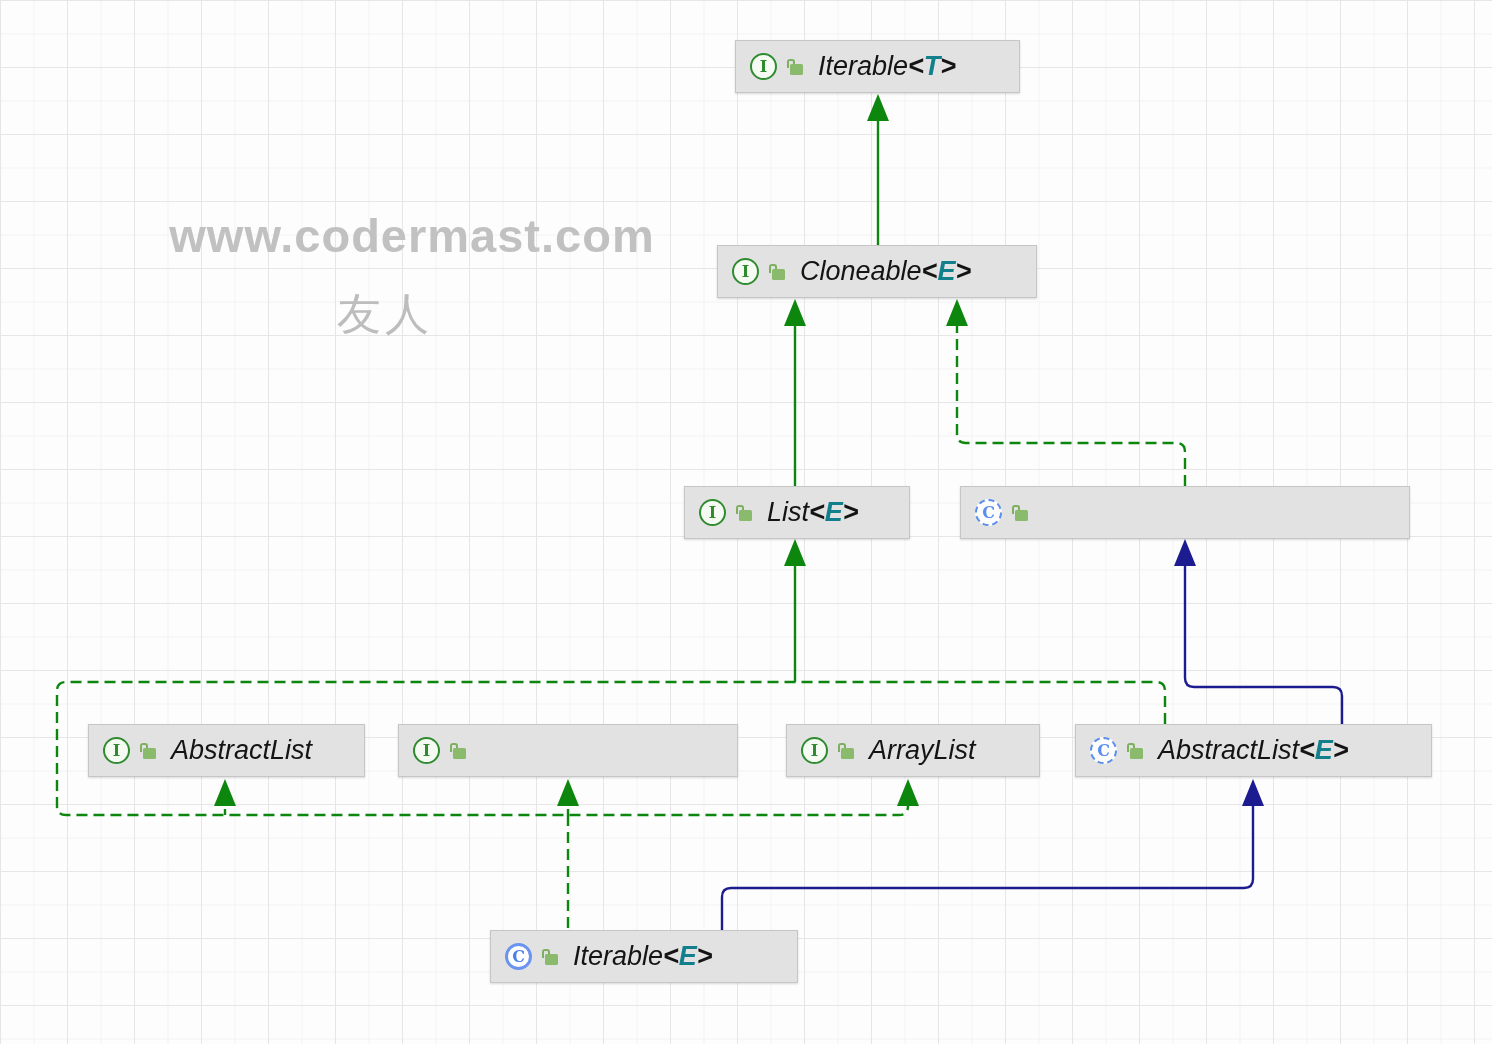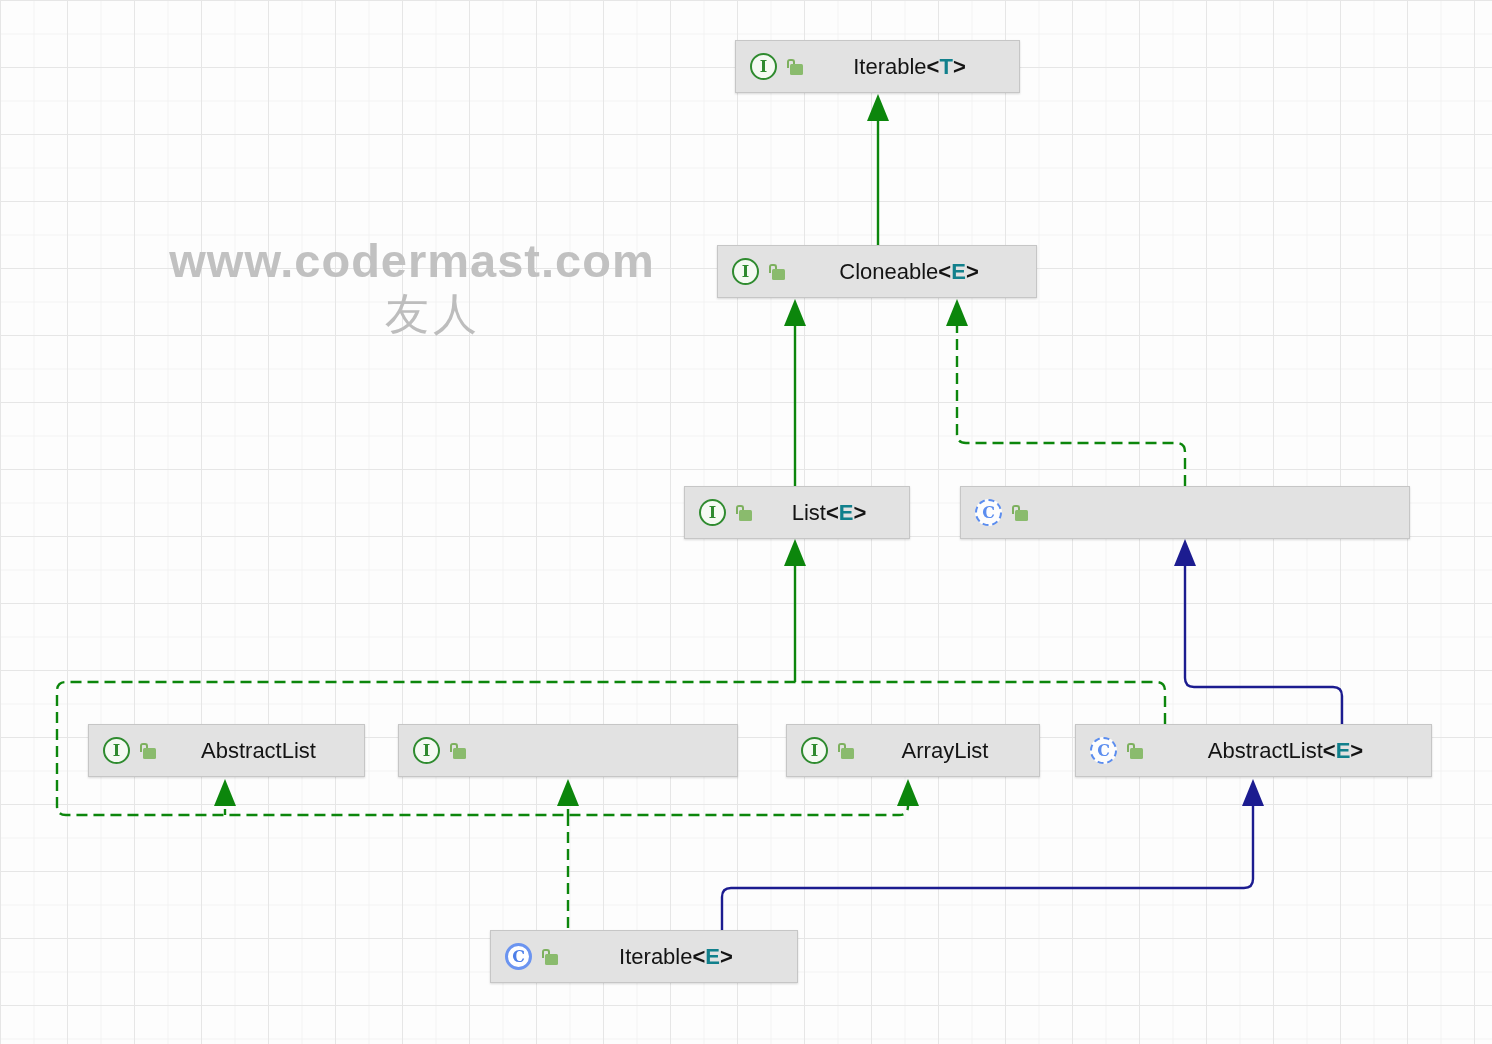--- a/index.html
+++ b/index.html
@@ -9,36 +9,36 @@
     background-color:#fdfdfd;
     background-image:
       linear-gradient(to right, #e6e6e6 1px, transparent 1px),
       linear-gradient(to bottom, #e6e6e6 1px, transparent 1px),
       linear-gradient(to right, #f2f2f2 1px, transparent 1px),
       linear-gradient(to bottom, #f2f2f2 1px, transparent 1px);
     background-size: 67px 67px, 67px 67px, 33.5px 33.5px, 33.5px 33.5px;
   }
   .edges{position:absolute;left:0;top:0;width:1492px;height:1044px;}
   .watermark1{
-    position:absolute;left:412px;top:260px;transform:translate(-50%,-50%);
+    position:absolute;left:412px;top:235px;transform:translate(-50%,-50%);
     font-size:47px;font-weight:700;color:#c1c1c1;white-space:nowrap;letter-spacing:1px;
   }
   .watermark2{
     position:absolute;left:385px;top:314px;transform:translate(-50%,-50%);
-    font-size:44px;font-weight:400;color:#bdbdbd;white-space:nowrap;letter-spacing:4px;margin-left:48px;
+    font-size:44px;font-weight:400;color:#bdbdbd;white-space:nowrap;letter-spacing:4px;
   }
   .node{
     position:absolute;height:53px;box-sizing:border-box;
     background:#e2e2e2;border:1px solid #c6c6c6;
     box-shadow:0 1px 2px rgba(0,0,0,0.15);
     display:flex;align-items:center;padding:0 14px;gap:10px;
   }
   .node .label{
-    flex:1;text-align:center;font-size:22px;font-weight:500;color:#141414;
-    white-space:nowrap;padding:0 4px;
+    flex:1;text-align:left;font-size:27px;font-weight:500;color:#141414;
+    white-space:nowrap;padding:0 4px;font-style:italic;
   }
   .label .gen{font-weight:700;color:#141414;}
   .label .tparam{font-weight:700;color:#11808c;}
   .badge{
     width:27px;height:27px;border-radius:50%;box-sizing:border-box;flex:none;
     display:flex;align-items:center;justify-content:center;
     font-family:"DejaVu Serif", serif;font-size:16px;font-weight:600;line-height:1;
   }
   .badge.interface{border:2.5px solid #2f8b2f;color:#2f8b2f;background:#f5faf3;}
   .badge.abstract{border:2.5px dashed #5b8def;color:#5b8def;background:#fdfdfd;}

